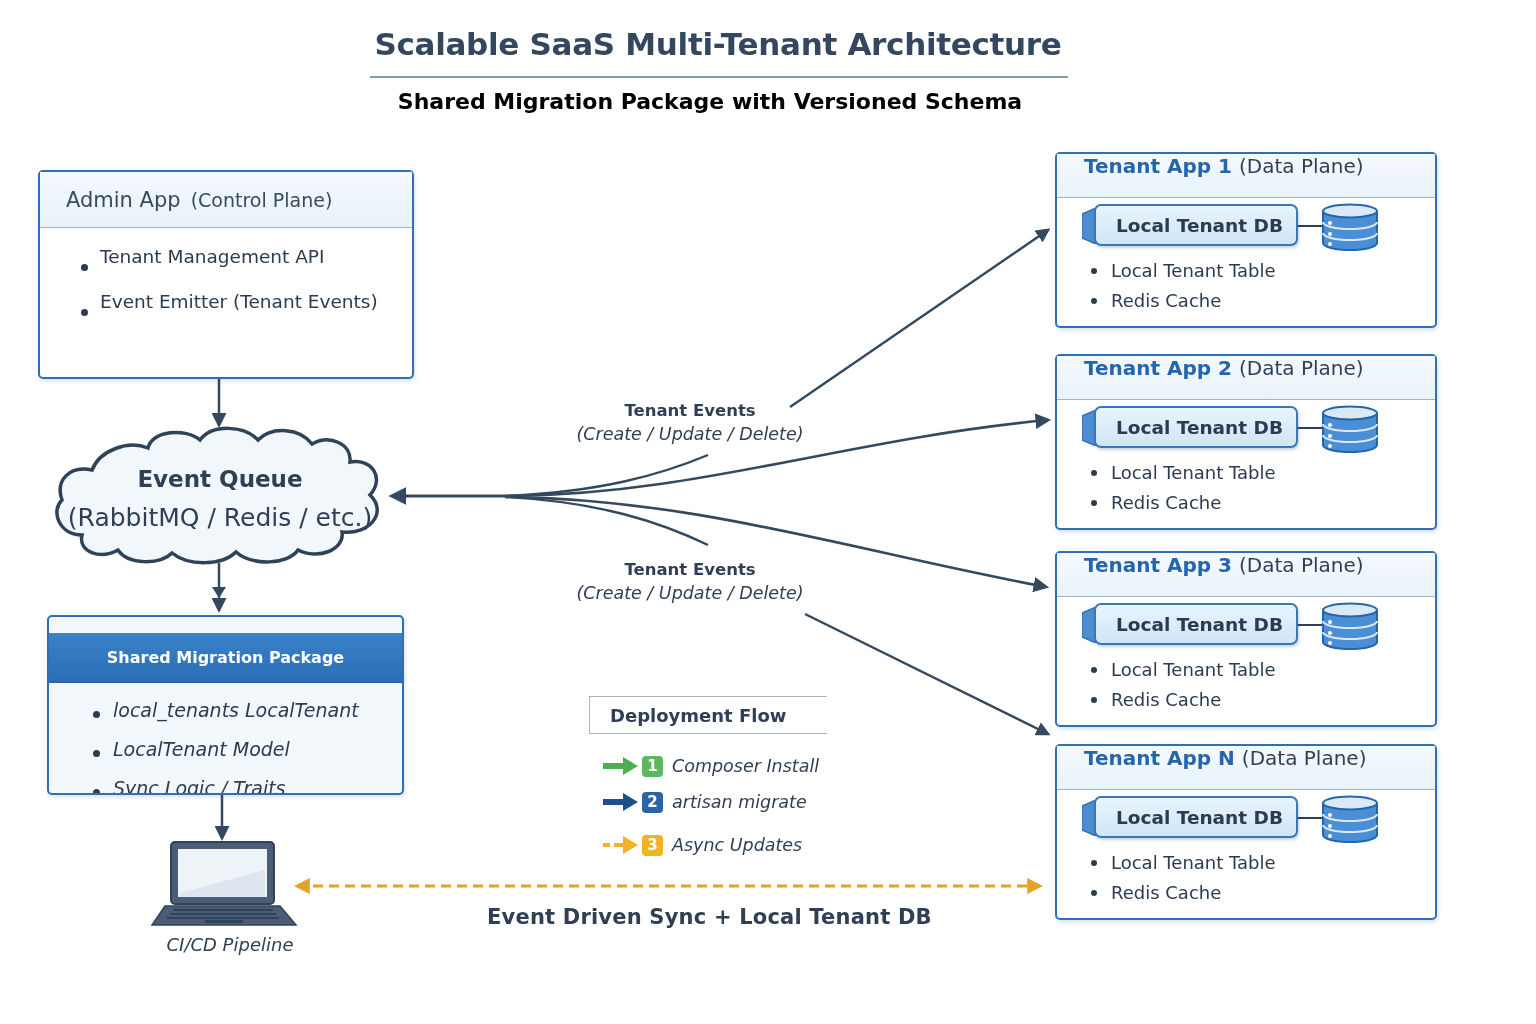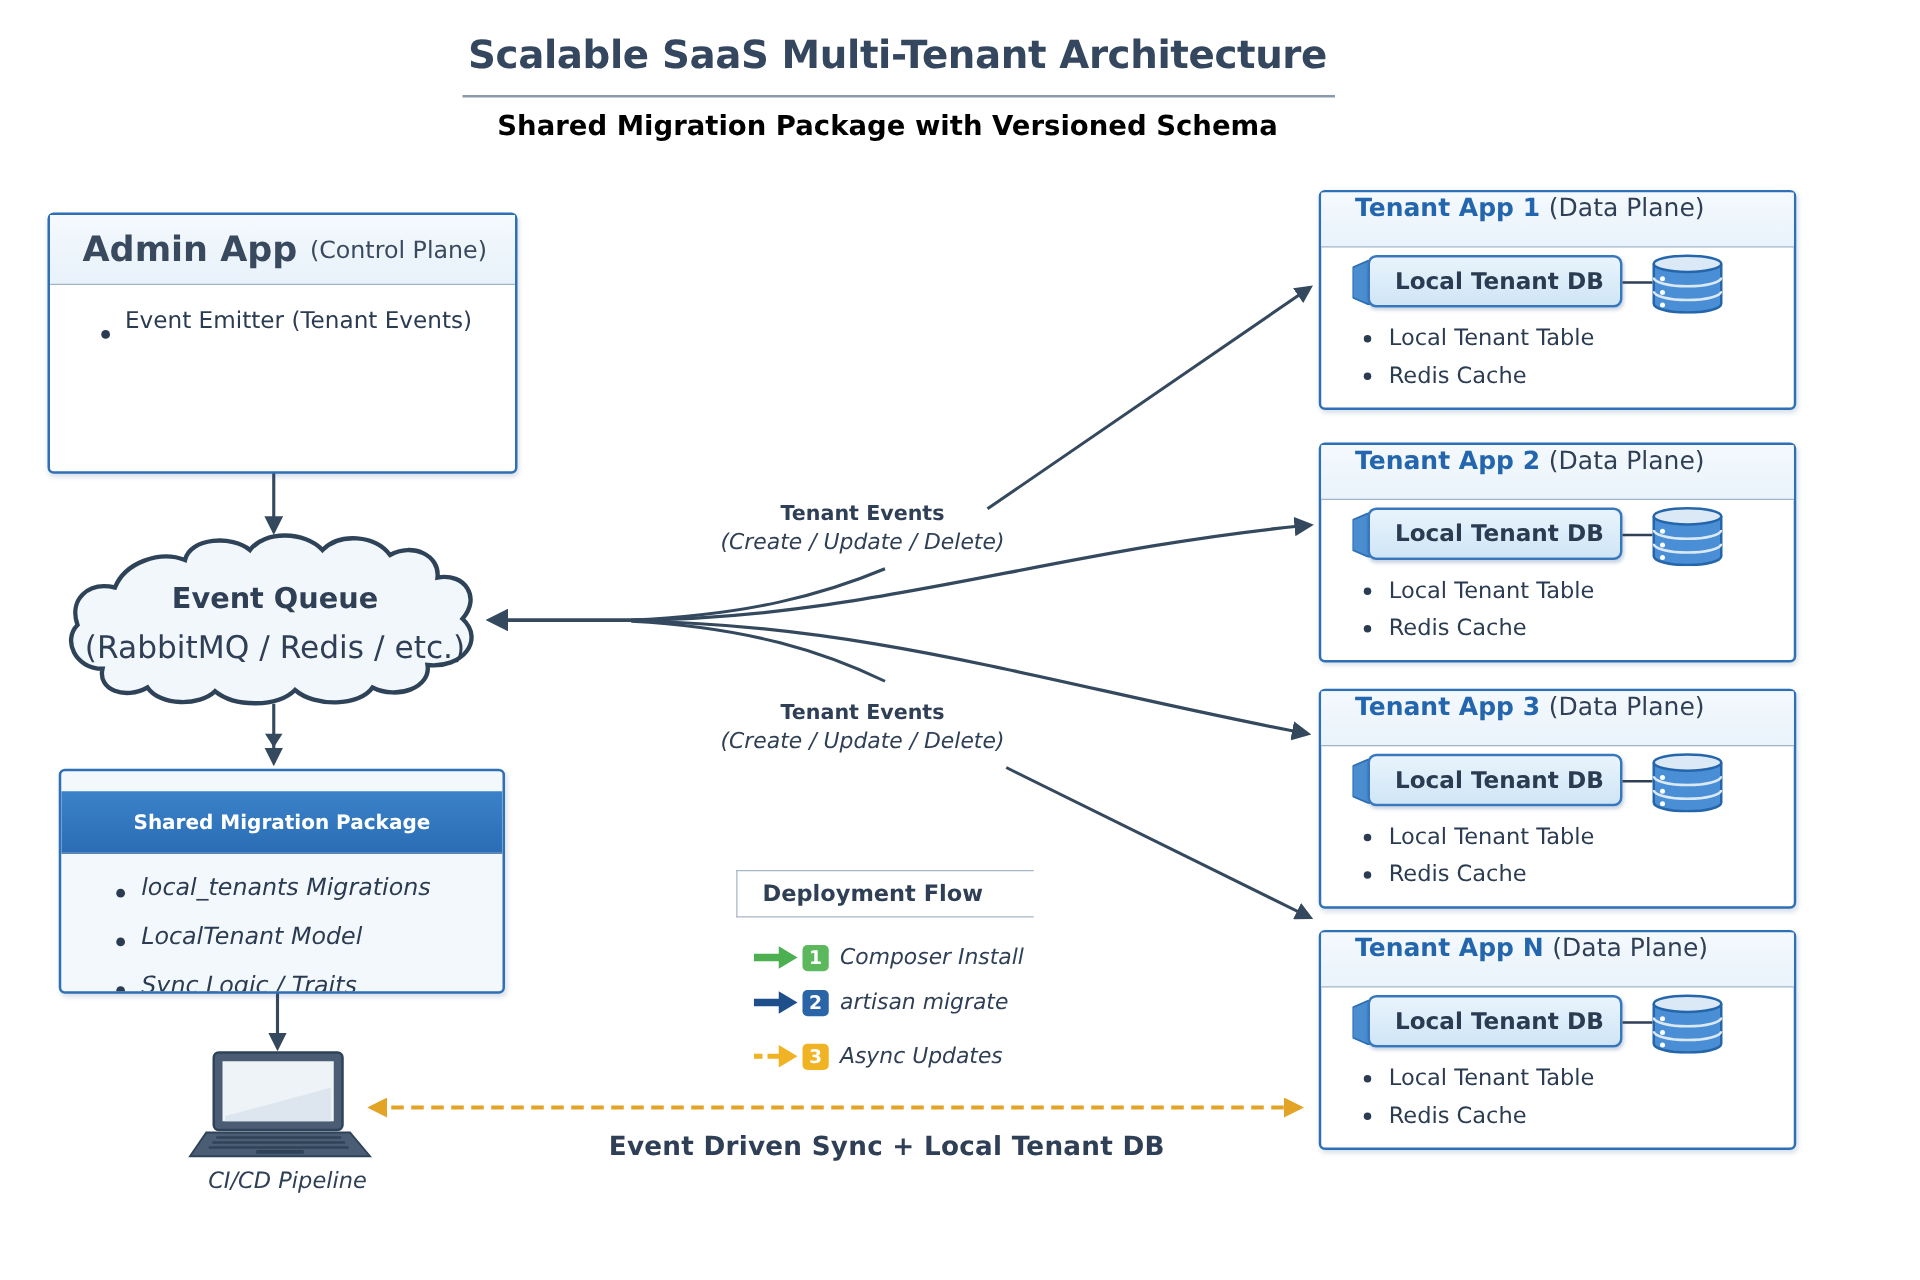--- a/index.html
+++ b/index.html
@@ -27,21 +27,21 @@
   .admin {
     left: 38px; top: 170px; width: 372px; height: 205px;
     border: 2.5px solid #2f6fb5; border-radius: 5px; background: #fff;
     box-shadow: 1px 2px 4px rgba(40,80,130,0.18);
   }
   .admin .hdr {
     height: 55px; border-bottom: 1.5px solid #9fb4c9;
     background: linear-gradient(#f4f9fd, #e8f2fa);
     display: flex; align-items: center; padding-left: 26px; gap: 10px;
   }
-  .admin .hdr .t1 { font-size: 28px; font-weight: bold; color: #3a4a5e; }
+  .admin .hdr .t1 { font-size: 21px; font-weight: normal; color: #3a4a5e; }
   .admin .hdr .t2 { font-size: 19px; color: #3a4a5e; font-family: "DejaVu Sans", sans-serif; }
   ul.bul { list-style: none; margin: 0; padding: 0; }
   ul.bul li { position: relative; padding-left: 60px; font-size: 18.5px; color: #2a3b52; }
   ul.bul li::before {
     content: ""; position: absolute; left: 41px; top: 50%; width: 7px; height: 7px;
     margin-top: -3px; border-radius: 50%; background: #2a3b52;
   }
   .admin ul { padding-top: 16px; }
   .admin ul li { height: 45px; line-height: 26px; }
 
@@ -177,31 +177,32 @@
 <div class="abs title">Scalable SaaS Multi-Tenant Architecture</div>
 <div class="abs title-rule"></div>
 <div class="abs subtitle">Shared Migration Package with Versioned Schema</div>
 
 <div class="abs admin">
   <div class="hdr">
     <span class="t1">Admin App</span>
     <span class="t2">(Control Plane)</span>
   </div>
   <ul class="bul">
+    <li>Tenant Management API</li>
     <li>Event Emitter (Tenant Events)</li>
   </ul>
 </div>
 
 <div class="abs cloud-text1">Event Queue</div>
 <div class="abs cloud-text2">(RabbitMQ / Redis / etc.)</div>
 
 <div class="abs smp">
   <div class="hdr">Shared Migration Package</div>
   <ul class="bul">
-    <li>local_tenants Migrations</li>
+    <li>local_tenants LocalTenant</li>
     <li>LocalTenant Model</li>
     <li>Sync Logic / Traits</li>
   </ul>
 </div>
 
 <div class="abs laptop-label">CI/CD Pipeline</div>
 
 <div class="abs evt evt1">
   <div class="a">Tenant Events</div>
   <div class="b">(Create / Update / Delete)</div>

